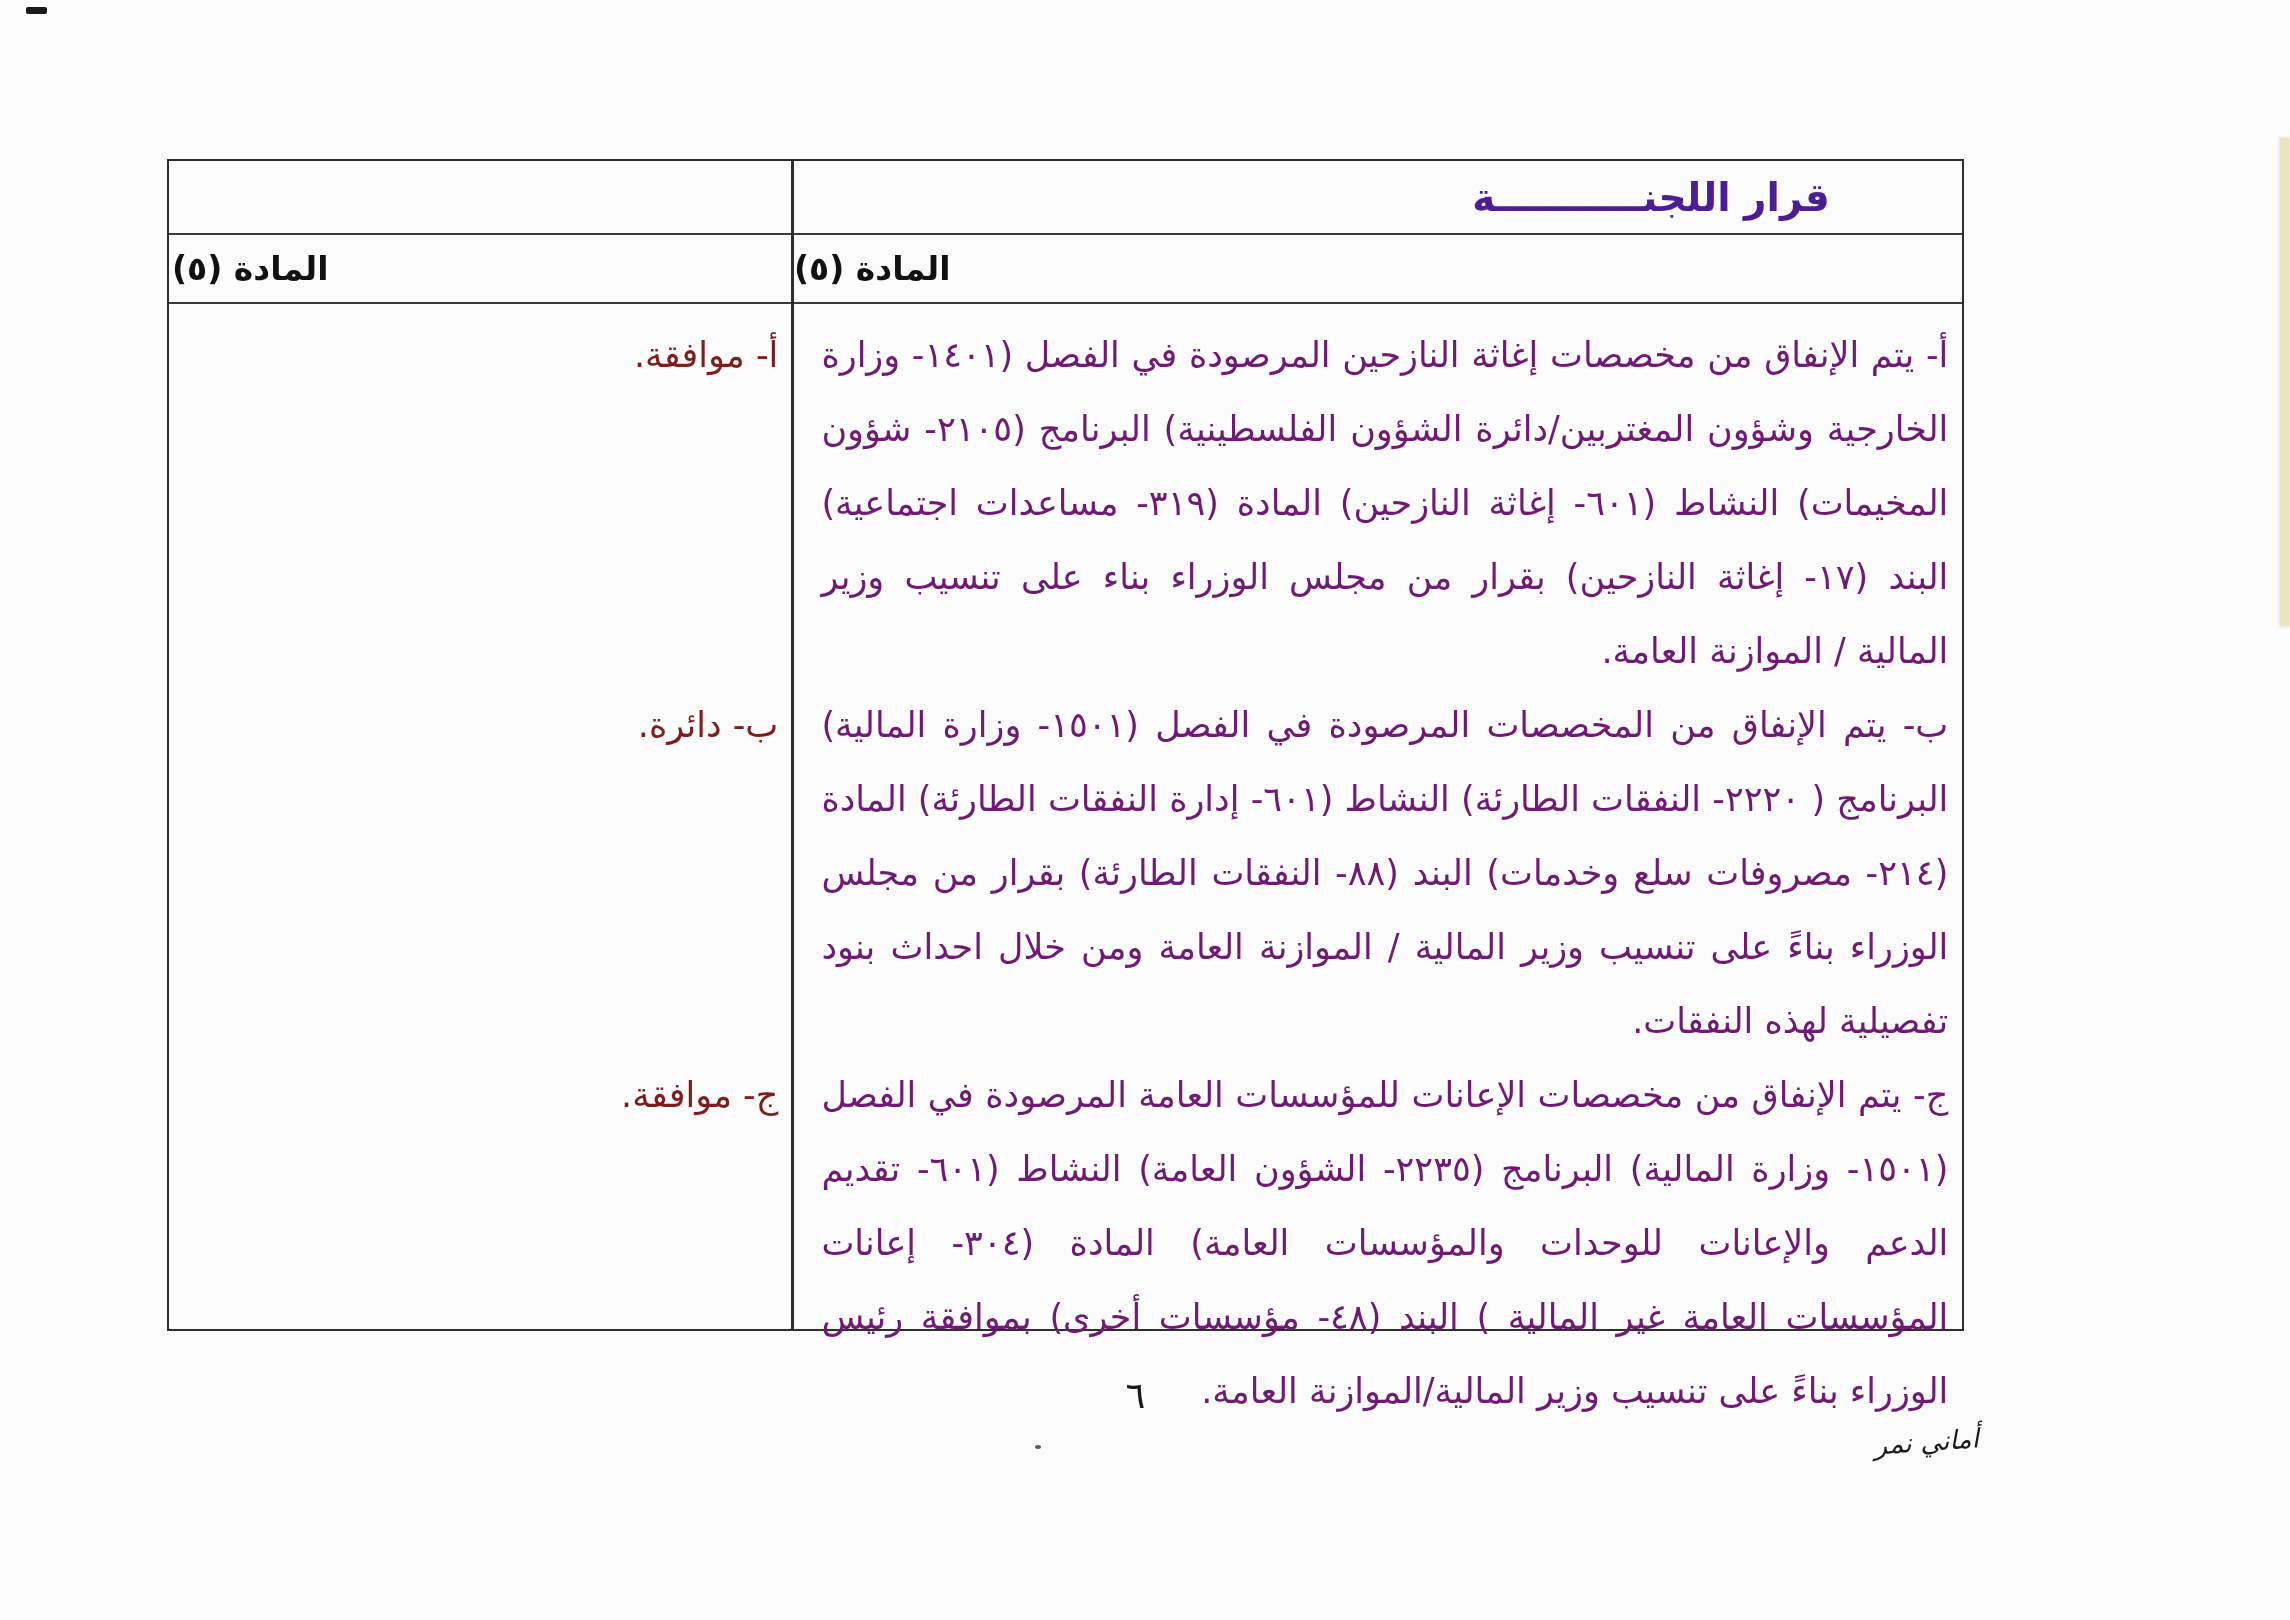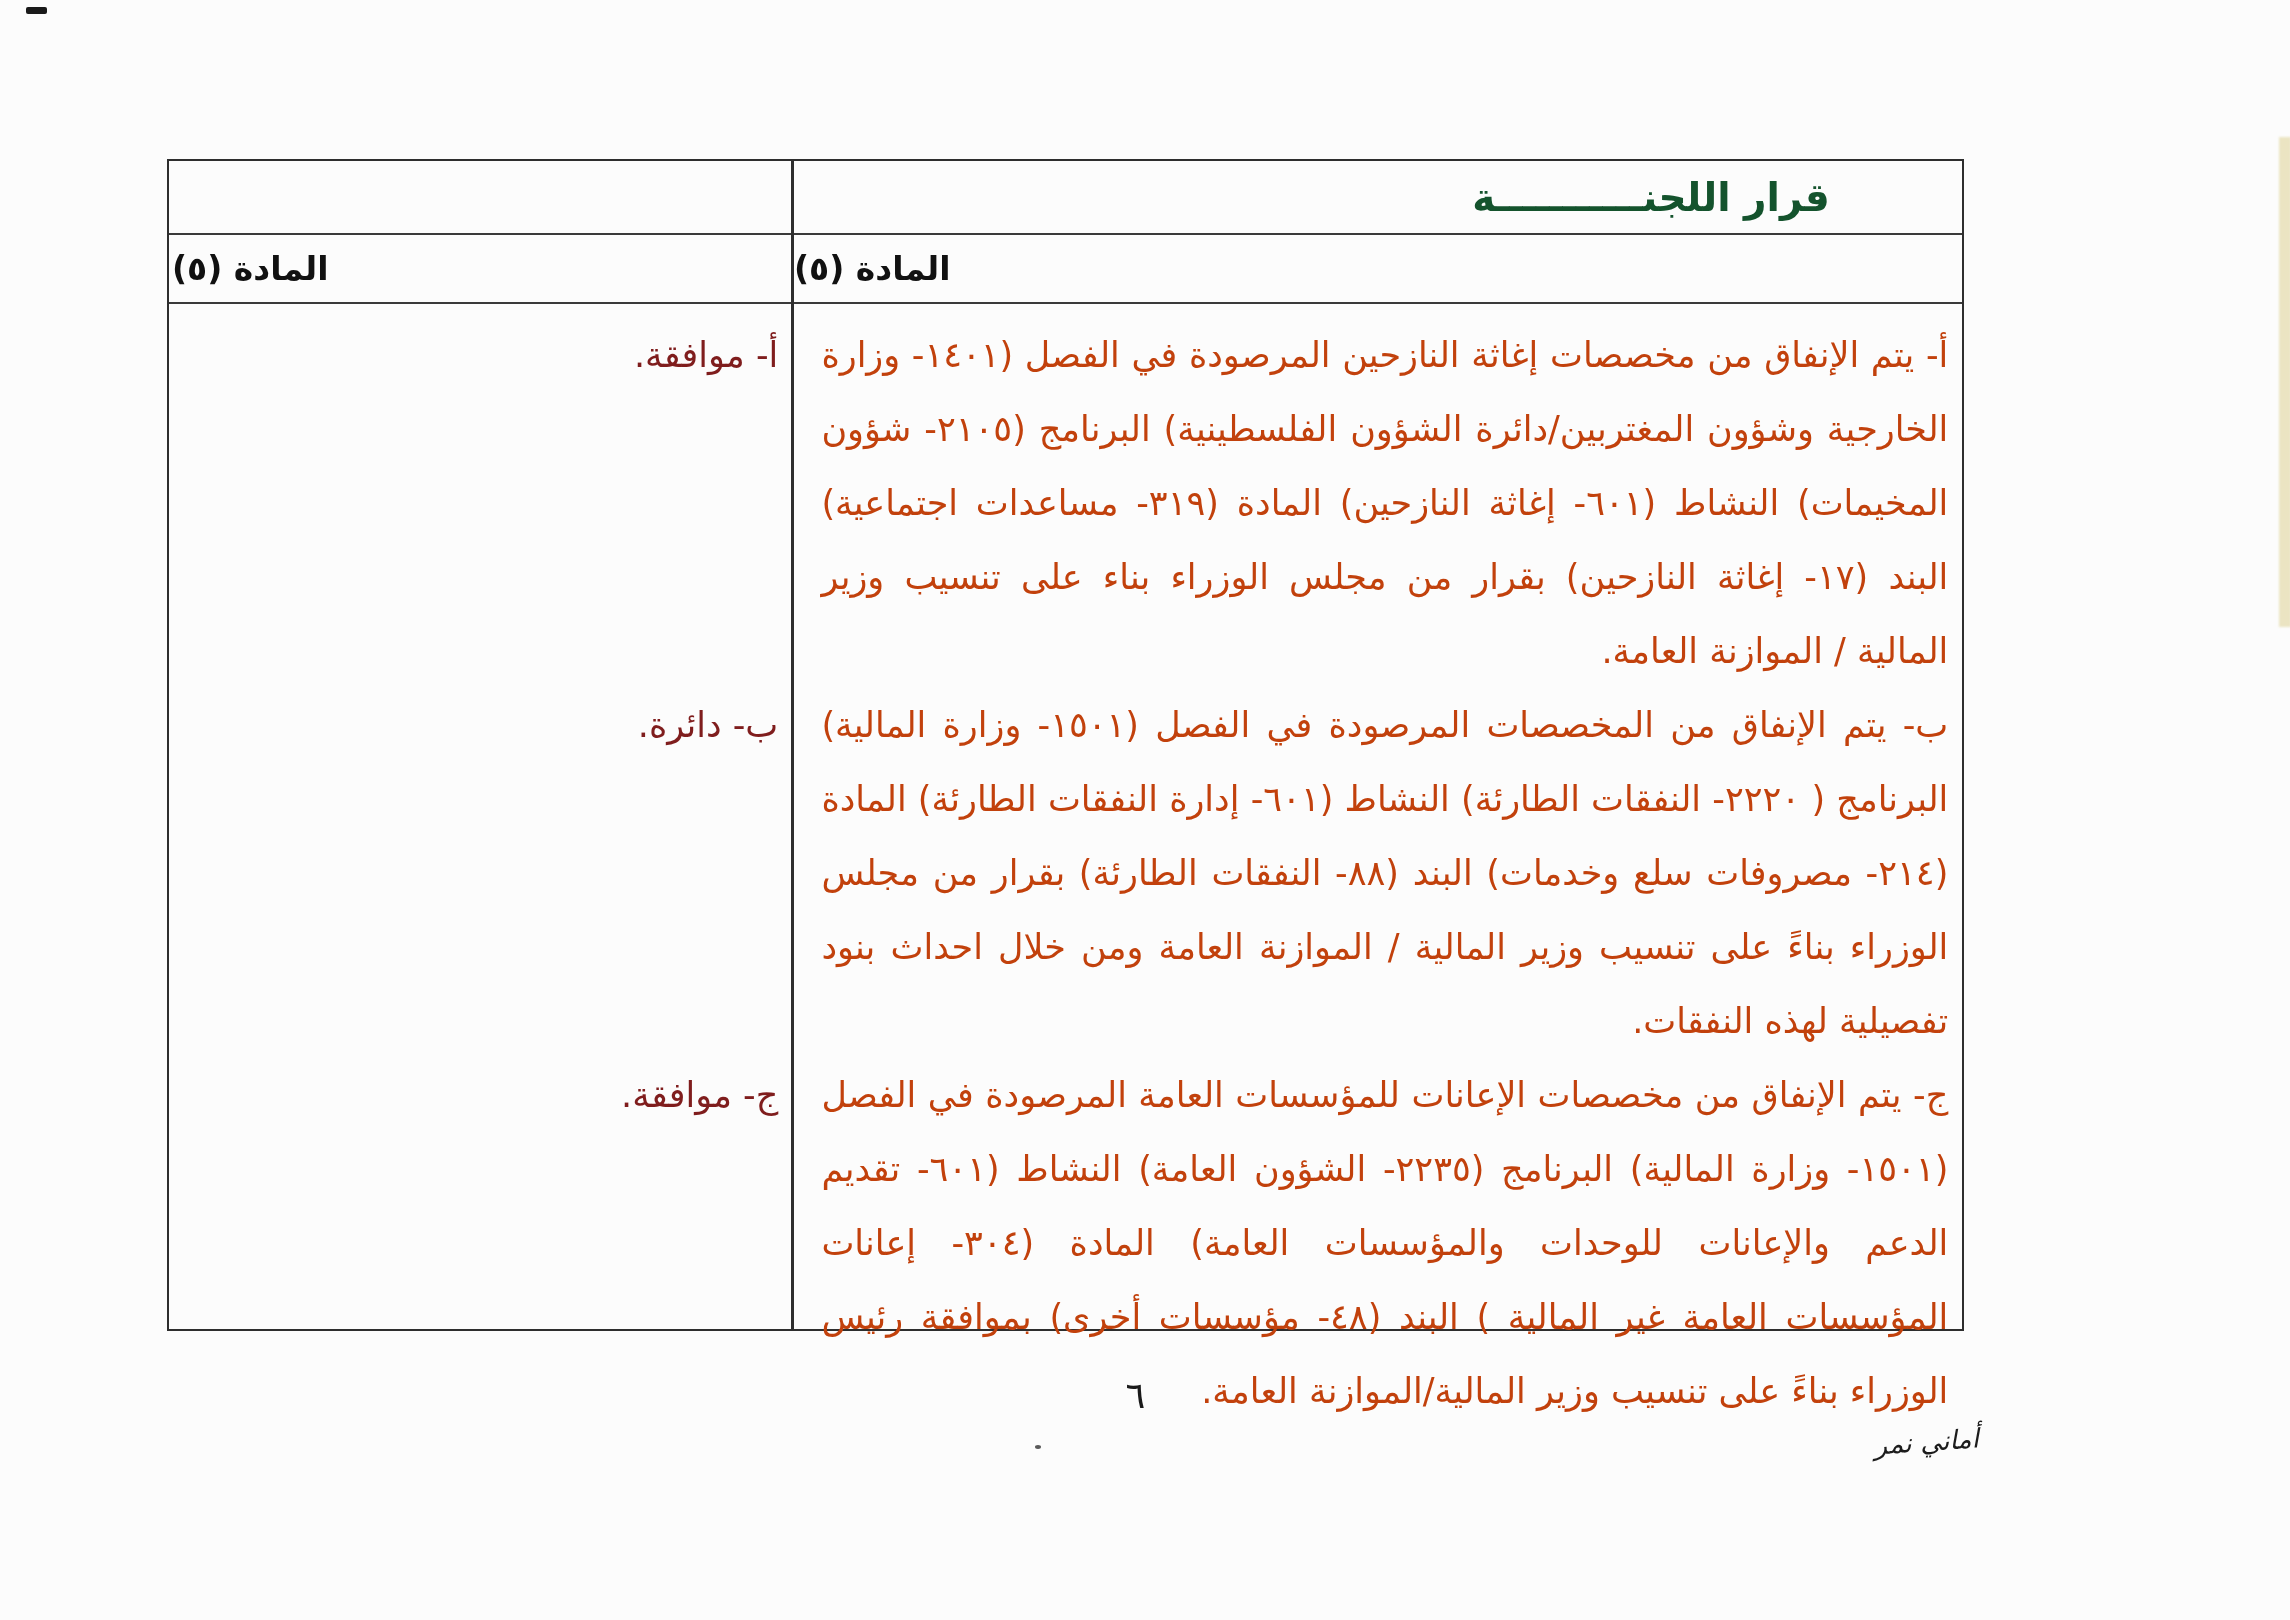--- a/index.html
+++ b/index.html
@@ -30,42 +30,42 @@
   }
   .row{display:flex;direction:rtl;box-sizing:border-box;}
   .cell{box-sizing:border-box;overflow:hidden;}
   .article-col{width:1168px;flex:0 0 1168px;}
   .decision-col{width:622px;flex:0 0 622px;}
 
   .header-row{height:74px;border-bottom:2px solid #3a3a3a;align-items:center;}
   .header-row .cell{
     text-align:center;
     font-size:39px;font-weight:bold;
-    color:#14532d;
+    color:#4c1d95;
     line-height:73px;
     letter-spacing:0;
   }
 
   .subheader-row{height:69px;border-bottom:2.9px solid #3a3a3a;align-items:center;}
   .subheader-row .cell{
     font-size:33px;font-weight:bold;
     line-height:65px;
     text-align:left;
   }
   .subheader-row .article-col{padding-right:9.8px;}
   .subheader-row .decision-col{padding-right:13.7px;}
 
   .body-rows{position:relative;height:1021px;}
   .pair{display:flex;direction:rtl;align-items:flex-start;}
   .article-par{
     width:1168px;flex:0 0 1168px;box-sizing:border-box;
     padding:0 13.7px 0 27.4px;
     font-size:35px;line-height:74px;
     text-align:justify;
-    color:#c2410c;
+    color:#701a75;
   }
   .decision-txt{
     width:622px;flex:0 0 622px;box-sizing:border-box;
     padding:0 15.7px 0 9.8px;
     font-size:35px;line-height:74px;
     text-align:right;
     color:#7f1d1d;
   }
   .pair.first .article-par,
   .pair.first .decision-txt{padding-top:13.7px;}

